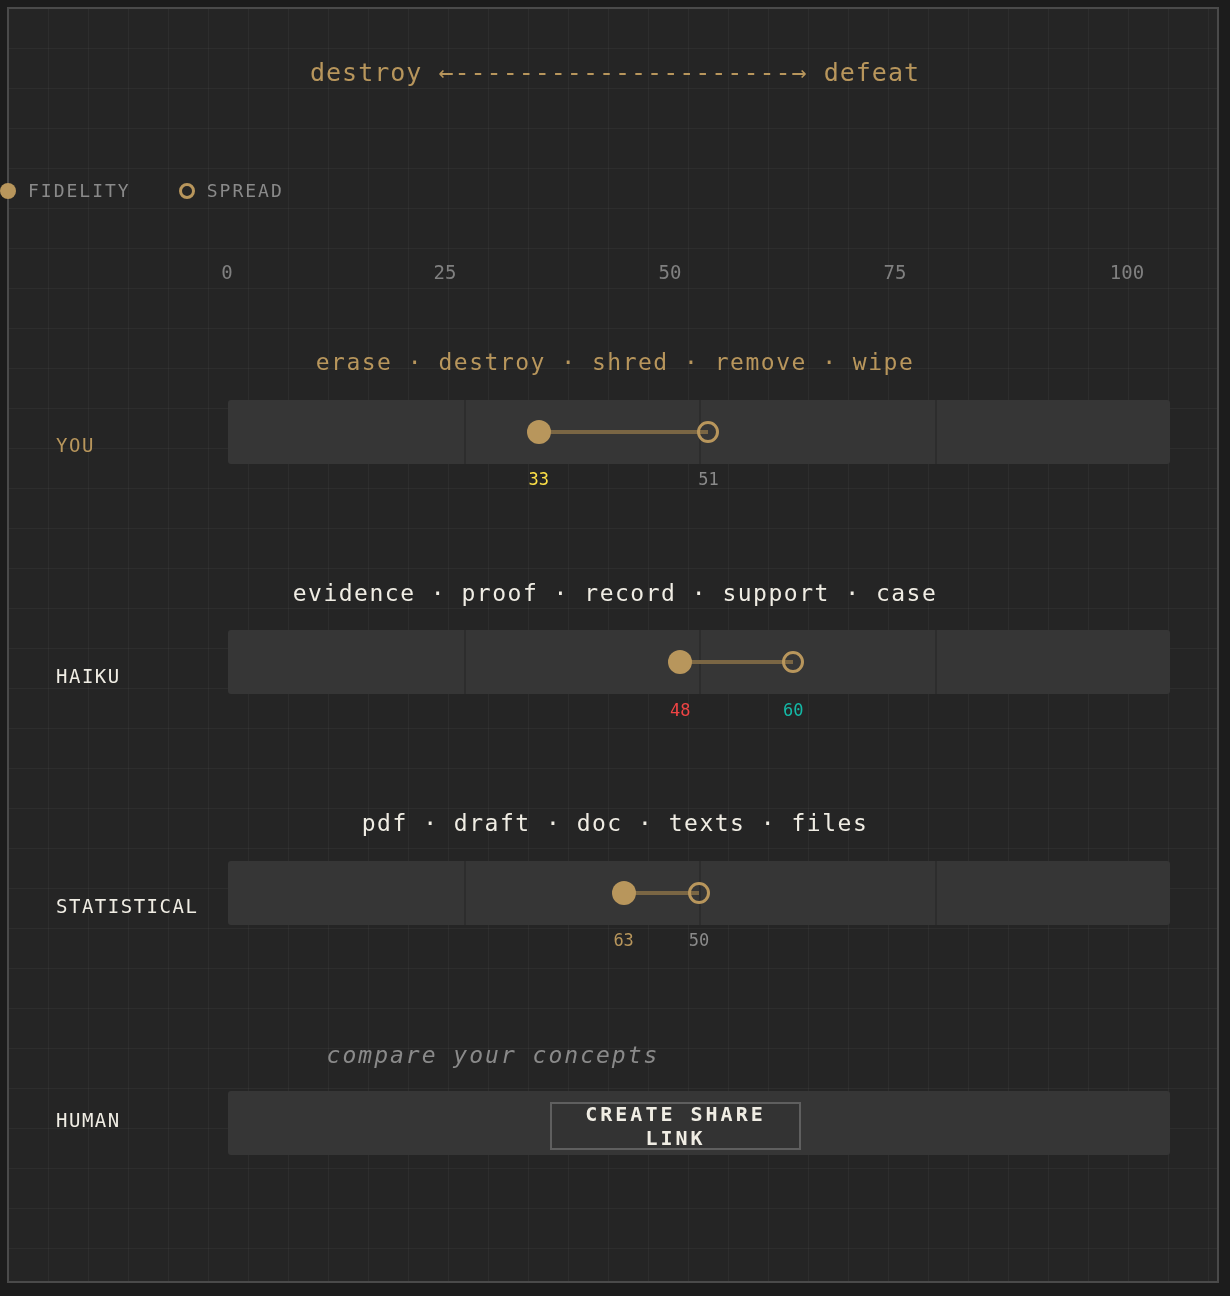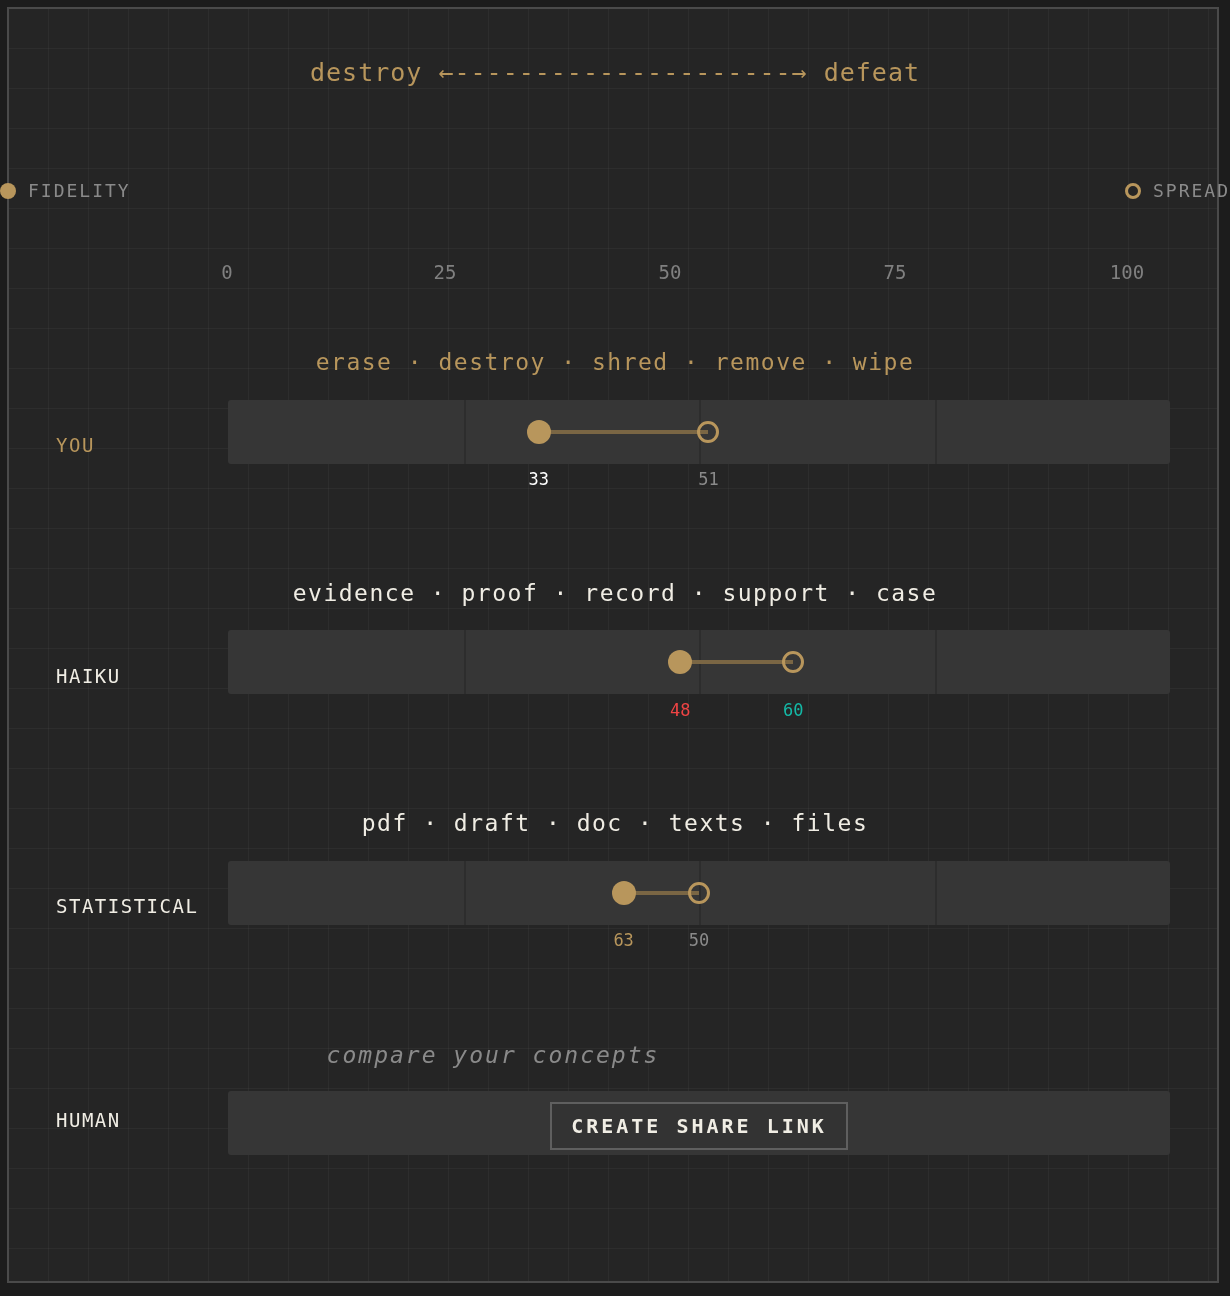--- a/index.html
+++ b/index.html
@@ -17,41 +17,41 @@
       linear-gradient(to right, rgba(255,255,255,0.035) 1px, transparent 1px),
       linear-gradient(to bottom, rgba(255,255,255,0.035) 1px, transparent 1px);
     background-size:40px 40px;
     background-position:-1px -1px;
   }
   .abs { position:absolute; }
   .title {
     left:0; width:1230px; top:58px; text-align:center;
     color:#b8965c; font-size:25px; letter-spacing:1px; white-space:pre;
   }
-  .legend { left:0; width:1230px; top:180px; display:flex; justify-content:space-between; align-items:center; gap:48px; }
+  .legend { left:0; width:1230px; top:180px; display:flex; justify-content:flex-start; align-items:center; gap:48px; }
   .legend-item { display:flex; align-items:center; gap:12px; color:#8a8a8a; font-size:18px; letter-spacing:2px; }
   .dot-fill { width:16px; height:16px; border-radius:50%; background:#b8965c; }
   .dot-ring { width:10px; height:10px; border-radius:50%; border:3px solid #b8965c; }
   .axis-label { top:261px; color:#808080; font-size:19px; transform:translateX(-50%); }
   .words {
     left:0; width:1230px; text-align:center; font-size:23px; letter-spacing:1.5px; white-space:pre;
   }
   .row-label { left:56px; font-size:19px; font-weight:normal; letter-spacing:1.5px;text-align:right; }
   .track {
     left:228px; width:942px; height:64px; background:#363636; border-radius:3px;
     overflow:hidden;
   }
   .gridline { position:absolute; top:0; bottom:0; width:2px; background:#2d2d2d; }
   .connector { position:absolute; top:30px; height:4px; background:#7a6644; }
   .fid { position:absolute; top:20px; width:24px; height:24px; border-radius:50%; background:#b8965c; transform:translateX(-50%); }
   .spr { position:absolute; top:21px; width:16px; height:16px; border-radius:50%; border:3px solid #b8965c; transform:translateX(-50%); }
   .val { font-size:17px; transform:translateX(-50%); }
   .subtitle { left:0; width:986px; top:1042px; text-align:center; font-size:23px; font-style:italic; color:#8a8a8a; letter-spacing:2px; }
   .share-btn {
-    left:550px; top:1102px; width:298px; height:48px; box-sizing:border-box;
+    left:550px; top:1102px; width:251px; height:48px; box-sizing:border-box;
     border:2px solid #5f5f5f; background:#333333; color:#f0ede4;
     font-family:"DejaVu Sans Mono", monospace; font-weight:bold; font-size:20px; letter-spacing:3px;
     display:flex; align-items:center; justify-content:center; cursor:pointer;
   }
 </style>
 </head>
 <body>
 
 <div class="frame"></div>
 
@@ -77,21 +77,21 @@
 <div class="abs words" style="top:349px; color:#b8965c;">erase · destroy · shred · remove · wipe</div>
 <div class="abs row-label" style="top:434px; color:#b8965c;">YOU</div>
 <div class="abs track" style="top:400px;">
   <div class="gridline" style="left:236px"></div>
   <div class="gridline" style="left:471px"></div>
   <div class="gridline" style="left:707px"></div>
   <div class="connector" style="left: 310.86px; width: 169.56px;"></div>
   <div class="fid" style="left: 310.86px;"></div>
   <div class="spr" style="left: 480.42px;"></div>
 </div>
-<div class="abs val" style="top: 469px; color: #ffffff; left: 538.86px;">33</div>
+<div class="abs val" style="top: 469px; color: #fde047; left: 538.86px;">33</div>
 <div class="abs val" style="top: 469px; color: rgb(138, 138, 138); left: 708.42px;">51</div>
 
 <div class="abs words" style="top:580px; color:#f0ede4;">evidence · proof · record · support · case</div>
 <div class="abs row-label" style="top:665px; color:#f0ede4;">HAIKU</div>
 <div class="abs track" style="top:630px;">
   <div class="gridline" style="left:236px"></div>
   <div class="gridline" style="left:471px"></div>
   <div class="gridline" style="left:707px"></div>
   <div class="connector" style="left: 452.16px; width: 113.04px;"></div>
   <div class="fid" style="left: 452.16px;"></div>

